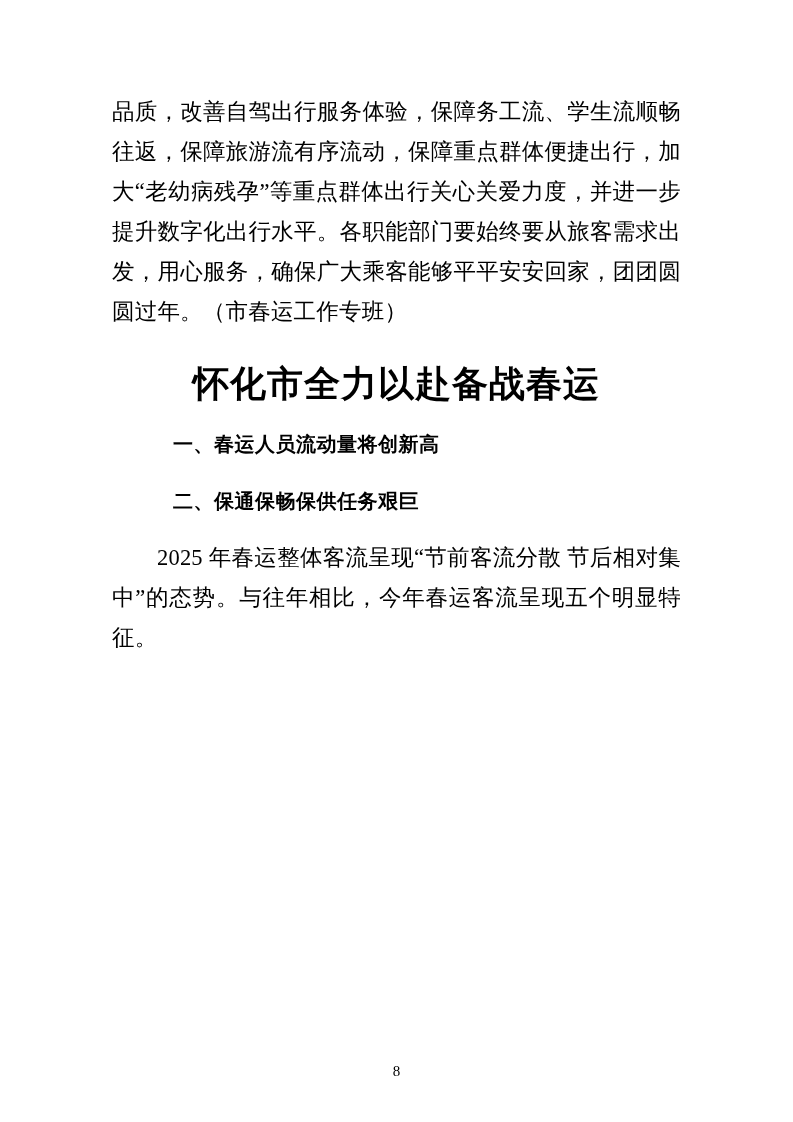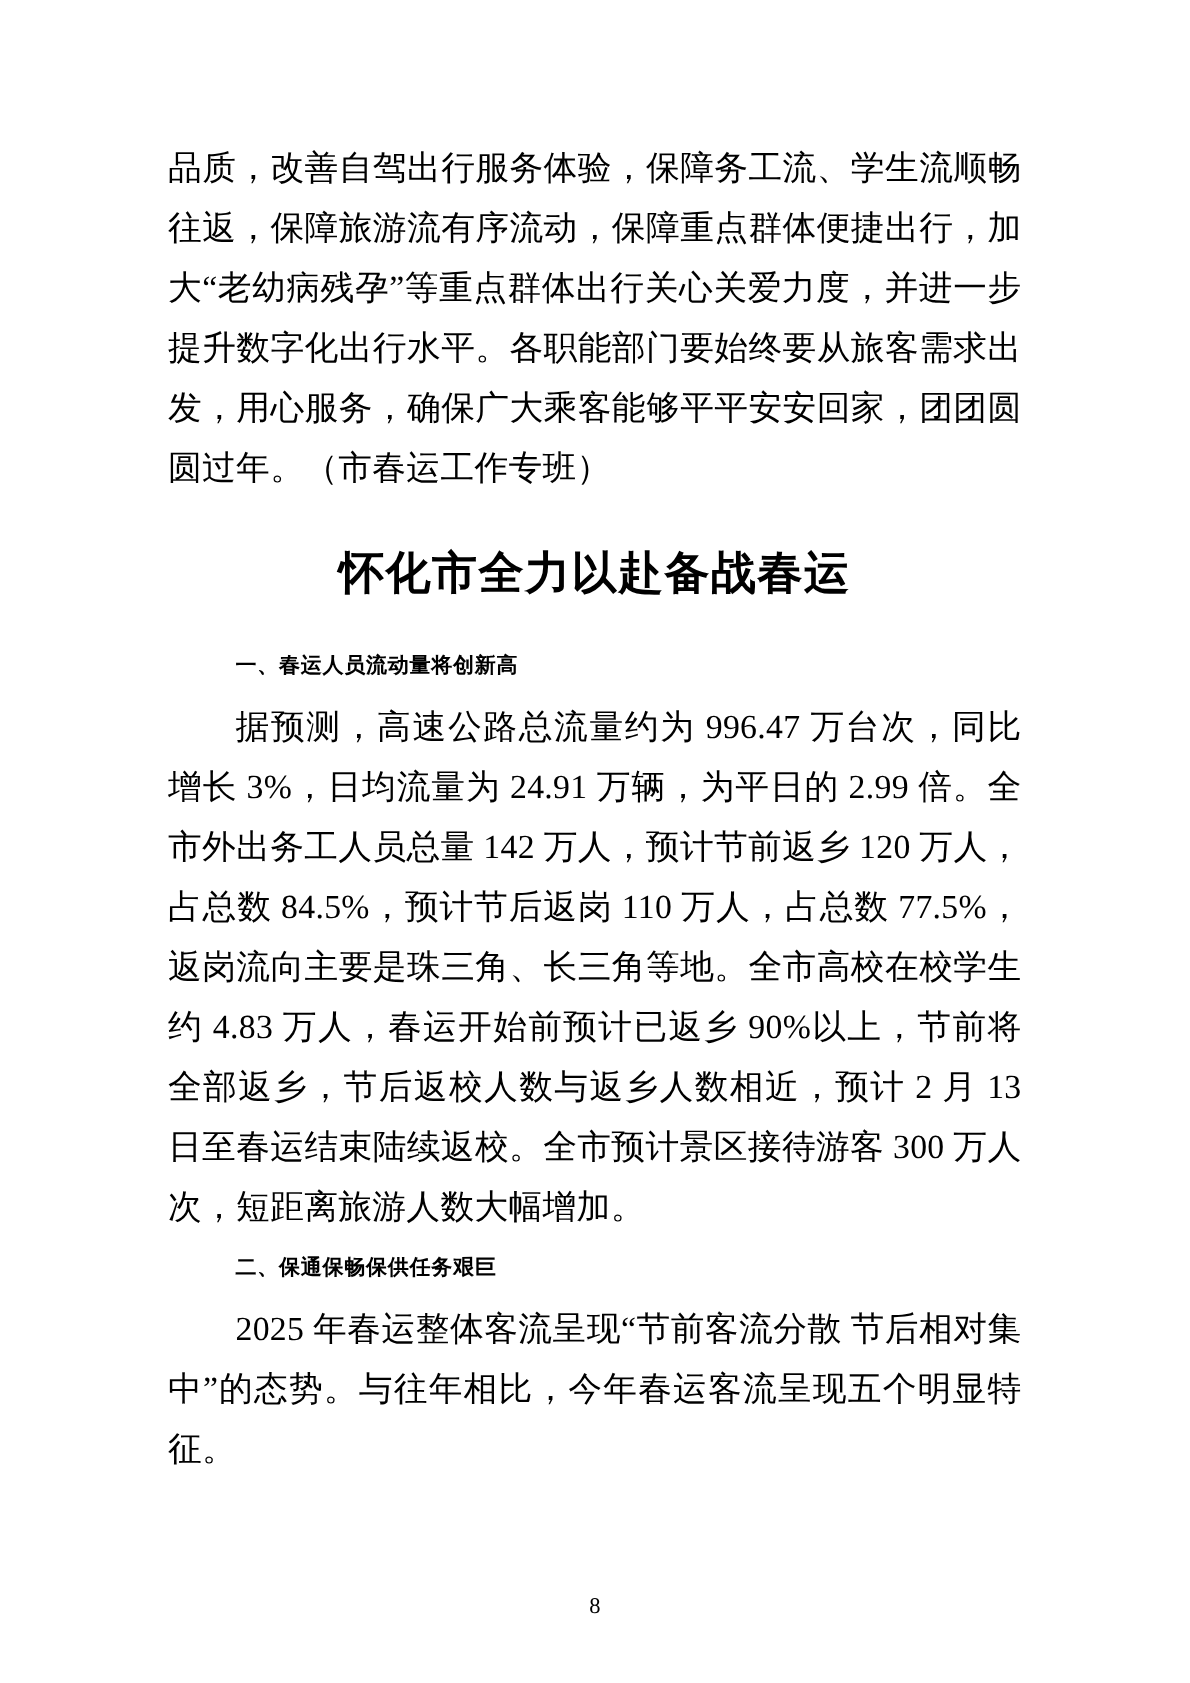--- a/index.html
+++ b/index.html
@@ -32,34 +32,34 @@
     letter-spacing: 0.2px;
     margin: 0;
   }
   .para-continued {
     text-indent: 0;
   }
   .para-indent {
     text-indent: 45px;
   }
   .doc-title {
-    font-size: 30px;
+    font-size: 36px;
     line-height: 50px;
     text-align: center;
     font-weight: bold;
     font-family: "DejaVu Serif", "Liberation Serif", serif;
     margin: 26px 0 16px 0;
     letter-spacing: 1px;
   }
   .section-heading {
-    font-size: 14px;
+    font-size: 20px;
     line-height: 41px;
     font-weight: bold;
     text-indent: 45px;
-    margin: 0;
+    margin: 16px;
     letter-spacing: 0.5px;
   }
   .page-number {
     position: absolute;
     bottom: 42px;
     left: 0;
     width: 793px;
     text-align: center;
     font-size: 15px;
     font-family: "Liberation Serif", serif;
@@ -71,21 +71,20 @@
 
 <div class="page">
 
   <p class="body-text para-continued">品质，改善自驾出行服务体验，保障务工流、学生流顺畅往返，保障旅游流有序流动，保障重点群体便捷出行，加大“老幼病残孕”等重点群体出行关心关爱力度，并进一步提升数字化出行水平。各职能部门要始终要从旅客需求出发，用心服务，确保广大乘客能够平平安安回家，团团圆圆过年。（市春运工作专班）</p>
 
   <h1 class="doc-title">怀化市全力以赴备战春运</h1>
 
 
   <h2 class="section-heading">一、春运人员流动量将创新高</h2>
 
-  <p class="body-text para-indent">据预测，高速公路总流量约为 996.47 万台次，同比增长 3%，日均流量为 24.91 万辆，为平日的 2.99 倍。全市外出务工人员总量 142 万人，预计节前返乡 120 万人，占总数 84.5%，预计节后返岗 110 万人，占总数 77.5%，返岗流向主要是珠三角、长三角等地。全市高校在校学生约 4.83 万人，春运开始前预计已返乡 90%以上，节前将全部返乡，节后返校人数与返乡人数相近，预计 2 月 13 日至春运结束陆续返校。全市预计景区接待游客 300 万人次，短距离旅游人数大幅增加。</p>
 
   <h2 class="section-heading">二、保通保畅保供任务艰巨</h2>
 
   <p class="body-text para-indent">2025 年春运整体客流呈现“节前客流分散 节后相对集中”的态势。与往年相比，今年春运客流呈现五个明显特征。</p>
 
 </div>
 
 <div class="page-number">8</div>
 
 </body></html>

